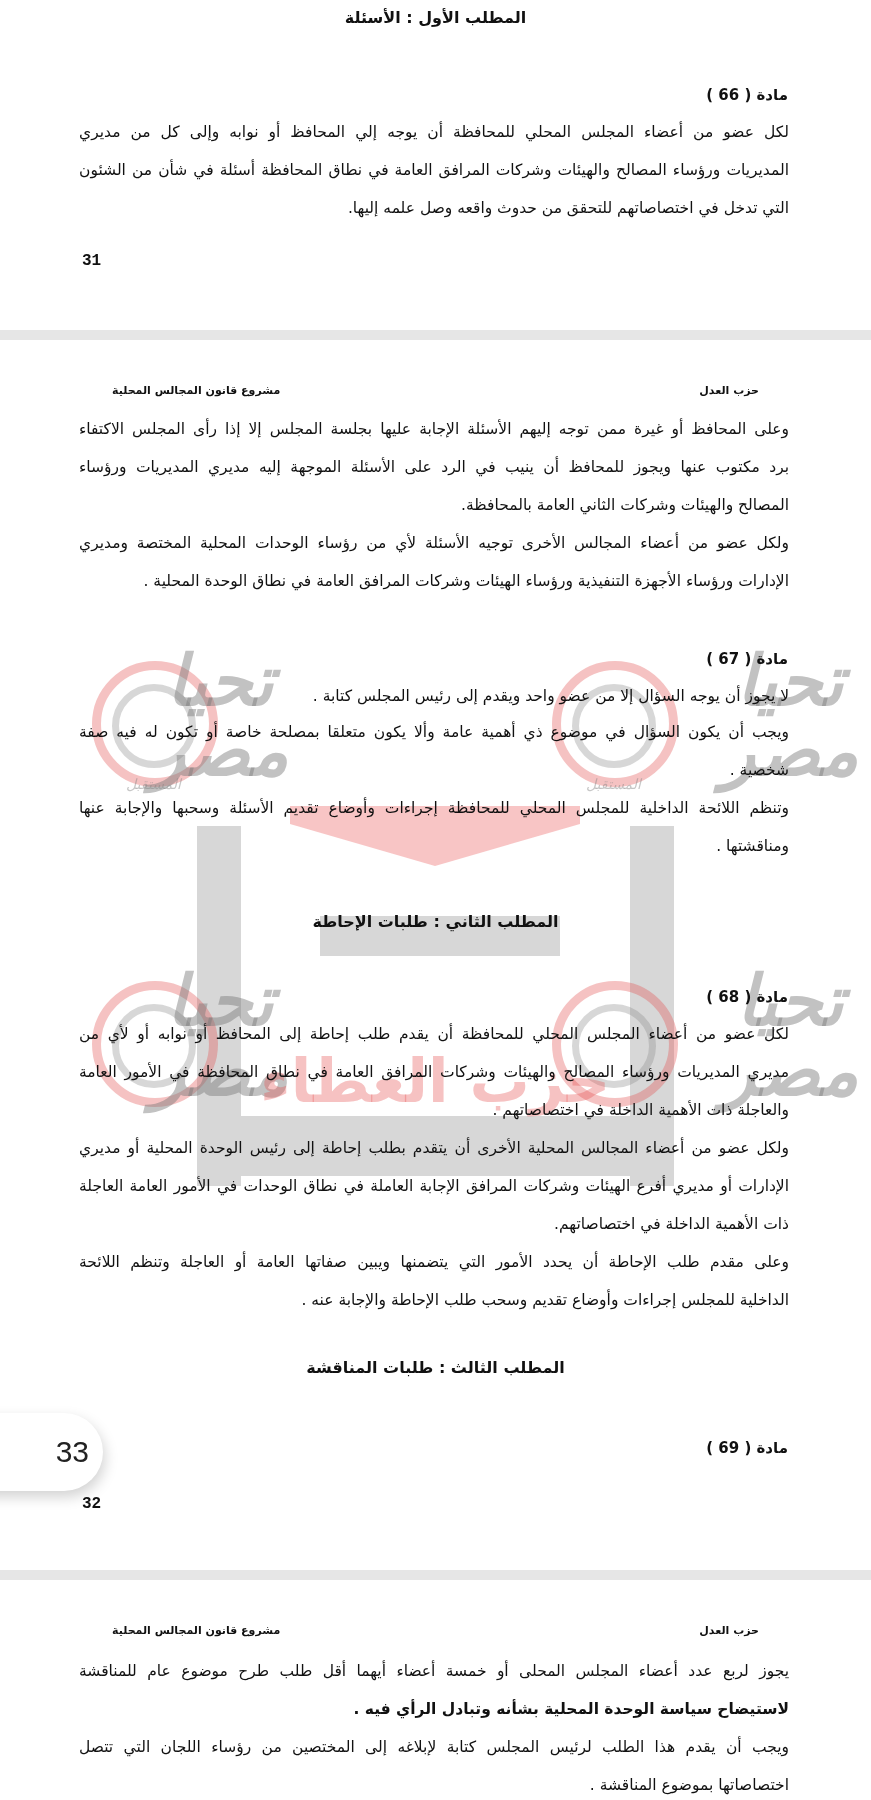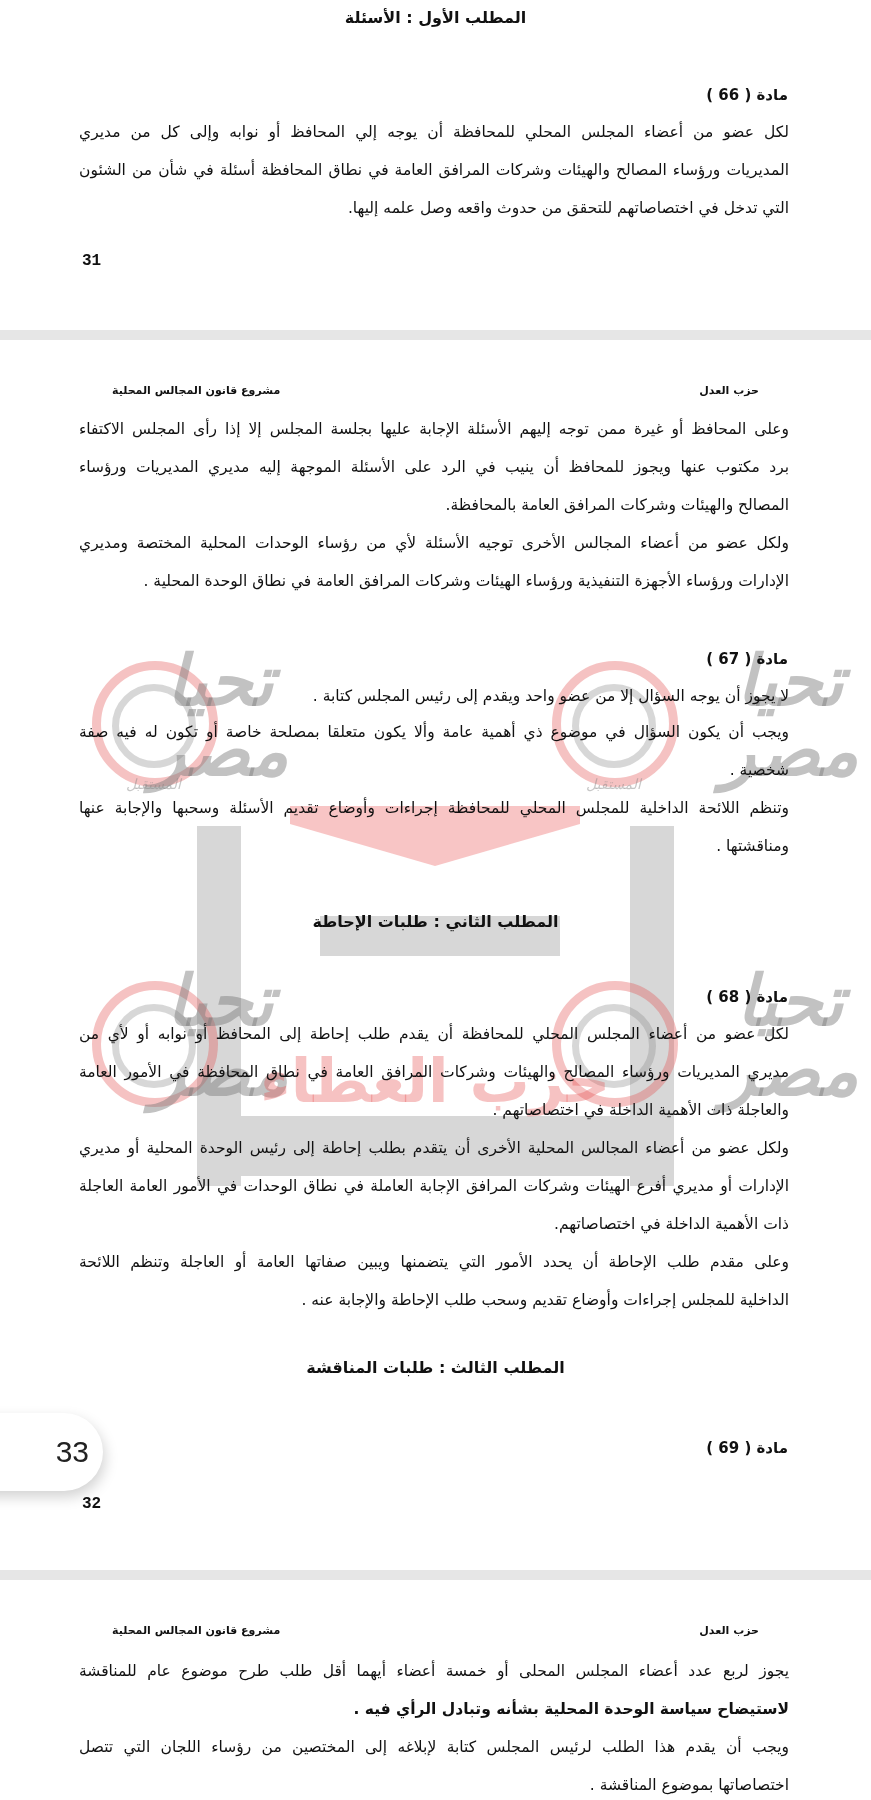--- a/index.html
+++ b/index.html
@@ -175,21 +175,21 @@
 
       <div class="wm-word" style="left:260px; top:690px; font-size:60px; color:rgba(230,80,80,0.35); font-style:normal;">حزب العطاء</div>
     </div>
 
     <div class="text-layer" style="left:0; top:0; width:871px; height:1230px;">
       <div class="txt running-head" style="right:112px; top:44px;">حزب العدل</div>
       <div class="txt running-head" style="left:112px; top:44px;">مشروع قانون المجالس المحلية</div>
 
       <div class="txt para" style="top:70px;">وعلى المحافظ أو غيرة ممن توجه إليهم الأسئلة الإجابة عليها بجلسة المجلس إلا إذا رأى المجلس الاكتفاء</div>
       <div class="txt para" style="top:108px; font-weight:normal;">برد مكتوب عنها ويجوز للمحافظ أن ينيب في الرد على الأسئلة الموجهة إليه مديري المديريات ورؤساء</div>
-      <div class="txt para last" style="top:146px;">المصالح والهيئات وشركات المرافق العامة بالمحافظة.</div>
+      <div class="txt para last" style="top:146px;">المصالح والهيئات وشركات الثاني العامة بالمحافظة.</div>
       <div class="txt para" style="top:184px;">ولكل عضو من أعضاء المجالس الأخرى توجيه الأسئلة لأي من رؤساء الوحدات المحلية المختصة ومديري</div>
       <div class="txt para last" style="top:222px;">الإدارات ورؤساء الأجهزة التنفيذية ورؤساء الهيئات وشركات المرافق العامة في نطاق الوحدة المحلية .</div>
 
       <div class="txt article-head" style="top:310px;">مادة ( 67 )</div>
       <div class="txt para last" style="top:337px;">لا يجوز أن يوجه السؤال إلا من عضو واحد ويقدم إلى رئيس المجلس كتابة .</div>
       <div class="txt para" style="top:373px;">ويجب أن يكون السؤال في موضوع ذي أهمية عامة وألا يكون متعلقا بمصلحة خاصة أو تكون له فيه صفة</div>
       <div class="txt para last" style="top:411px;">شخصية .</div>
       <div class="txt para" style="top:449px;">وتنظم اللائحة الداخلية للمجلس المحلي  للمحافظة إجراءات وأوضاع تقديم الأسئلة وسحبها والإجابة عنها</div>
       <div class="txt para last" style="top:487px;">ومناقشتها .</div>
 

